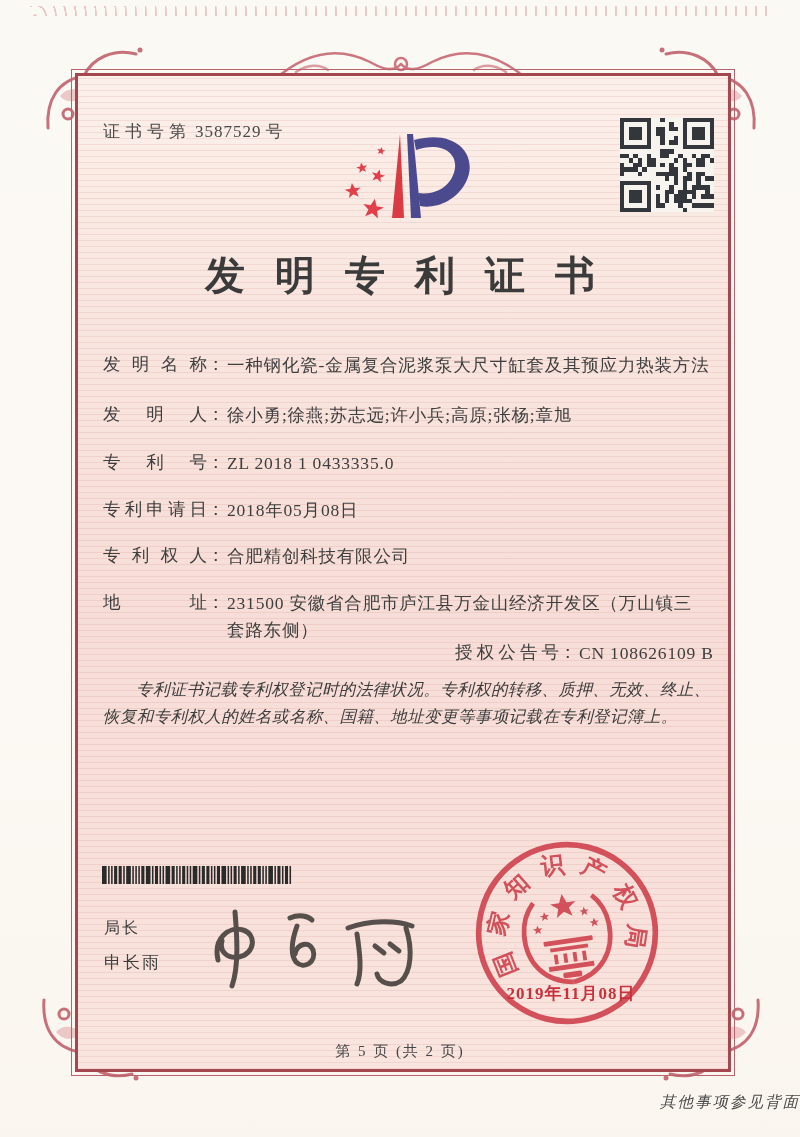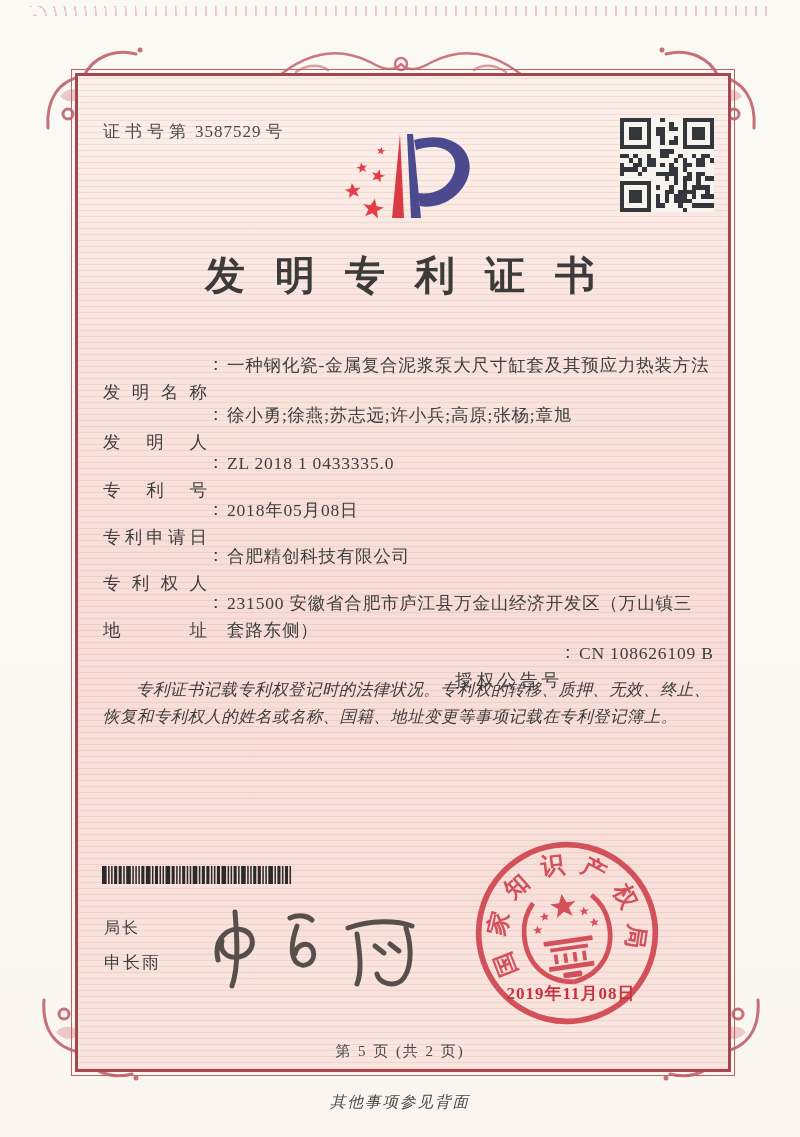--- a/index.html
+++ b/index.html
@@ -24,34 +24,34 @@
     position:absolute;left:30px;top:6px;width:740px;height:10px;opacity:.45;
     background:repeating-radial-gradient(circle at 5px 10px, #d98a92 0 1.5px, transparent 2px 10px);
   }
   #cert-no{left:103px;top:120px;font-size:17px;letter-spacing:5px;color:#4a4a4a;}
   #cert-no .num{letter-spacing:1px;padding:16px 4px;}
   #title{
     left:0;right:0;top:248px;text-align:center;font-size:40px;font-weight:600;
     letter-spacing:30px;padding-left:30px;color:#3b3b3b;
   }
   .field-row{position:absolute;left:103px;font-size:17.5px;color:#3e3e3e;}
-  .field-row .lbl{display:inline-block;width:104px;text-align:justify;text-align-last:justify;vertical-align:top;margin-top:28px;}
+  .field-row .lbl{display:inline-block;width:104px;text-align:justify;text-align-last:justify;vertical-align:top;}
   .field-row .colon{display:inline-block;width:20px;vertical-align:top;}
   .field-row .val{display:inline-block;vertical-align:top;max-width:486px;letter-spacing:.8px;line-height:27px;}
   .field-row.addr .val{width:478px;}
   #paras{left:103px;top:676px;width:612px;}
   #paras p{margin:0;text-indent:2em;font-size:16.5px;line-height:1.64;font-style:italic;color:#3c3c3c;letter-spacing:.4px;}
   #barcode{left:100px;top:866px;width:210px;height:18px;}
   #director-title{left:104px;top:918px;font-size:16px;letter-spacing:2px;color:#3f3f3f;}
   #director-name{left:104px;top:951px;font-size:17px;letter-spacing:2px;color:#3f3f3f;}
   #signature{left:198px;top:896px;}
   #seal{left:472px;top:838px;transform:rotate(-8deg);opacity:.92;}
   #seal-date{left:486px;top:982px;width:170px;text-align:center;font-size:17px;color:#c8323d;letter-spacing:1px;font-weight:600;}
   #page-no{left:0;right:0;top:1042px;text-align:center;font-size:15px;color:#474747;letter-spacing:2px;}
-  #back-note{left:0;right:0;top:1092px;text-align:center;font-size:15.5px;color:#4a4a4a;font-style:italic;letter-spacing:2px;}
+  #back-note{left:0;right:0;top:1092px;text-align:right;font-size:15.5px;color:#4a4a4a;font-style:italic;letter-spacing:2px;}
   .flourish{position:absolute;opacity:.85;}
   svg text{font-family:"Liberation Serif","DejaVu Serif",serif;}
 </style>
 </head>
 <body>
 
 <div id="page">
 
   <svg width="0" height="0" style="position:absolute" aria-hidden="true">
     <defs>

